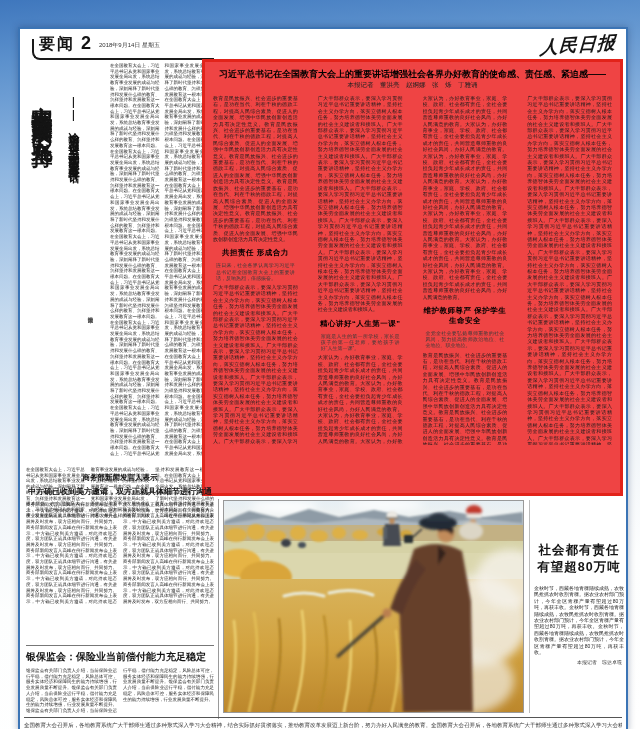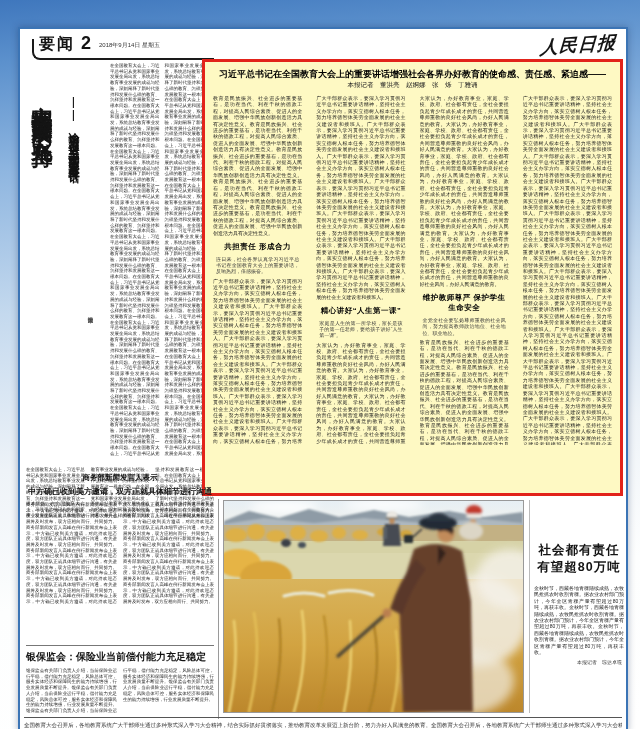--- a/index.html
+++ b/index.html
@@ -34,25 +34,25 @@
     font-family:"Liberation Serif","DejaVu Serif",serif;font-weight:900;font-size:21px;letter-spacing:2px;line-height:30px;}
   .v-sub{position:absolute;left:40px;top:34px;height:345px;writing-mode:vertical-rl;
     font-weight:bold;font-size:11px;letter-spacing:2px;line-height:15px;color:#111;}
   .v-byline{position:absolute;left:62px;top:250px;height:60px;writing-mode:vertical-rl;font-size:5.5px;color:#444;}
   .left-bodyA{position:absolute;left:84px;top:0;width:104px;height:398px;
     column-count:2;column-gap:5px;column-fill:auto;overflow:hidden;}
   .left-bodyB{position:absolute;left:0;top:404px;width:188px;height:54px;
     column-count:3;column-gap:6px;column-fill:auto;overflow:hidden;}
   
   .main-box{position:absolute;left:182px;top:30px;width:421px;height:437px;
-    box-sizing:border-box;border:3px solid #e2231a;background:#fef9c3;padding:3px 8px 5px;}
+    box-sizing:border-box;border:3px solid #e2231a;background:#ef4444;padding:3px 8px 5px;}
   .kicker{font-size:9px;font-weight:bold;text-align:center;white-space:nowrap;margin-top:3px;color:#000;}
   .main-headline{font-size:26px;font-weight:900;text-align:center;letter-spacing:.5px;margin:4px 0 3px;color:#000;}
   .main-byline{font-size:6.5px;text-align:center;color:#222;margin-bottom:5px;}
-  .cols{display:flex;gap:14px;height:350px;overflow:hidden;margin-top:2px;}
+  .cols{display:flex;gap:20px;height:350px;overflow:hidden;margin-top:2px;}
   .col{flex:1;overflow:hidden;}
   .subhead{font-size:7.5px;font-weight:bold;text-align:center;margin:6px 0 4px;letter-spacing:.5px;color:#000;}
   .intro{font-size:5px;line-height:6.2px;color:#3a3a3a;margin:1px 3px 3px;text-align:justify;filter:blur(.2px);}
   
   .commerce{position:absolute;left:6px;top:444px;width:188px;}
   .kicker2{font-size:7.5px;font-weight:bold;text-align:center;}
   .headline2{font-size:8px;font-weight:bold;text-align:center;white-space:nowrap;margin-top:3px;letter-spacing:0;}
   .commerce-body{margin-top:5px;height:106px;column-count:2;column-gap:6px;column-fill:auto;overflow:hidden;}
   .insurance{position:absolute;left:6px;top:621px;width:188px;}
   .headline3{font-size:10px;font-weight:bold;white-space:nowrap;}

